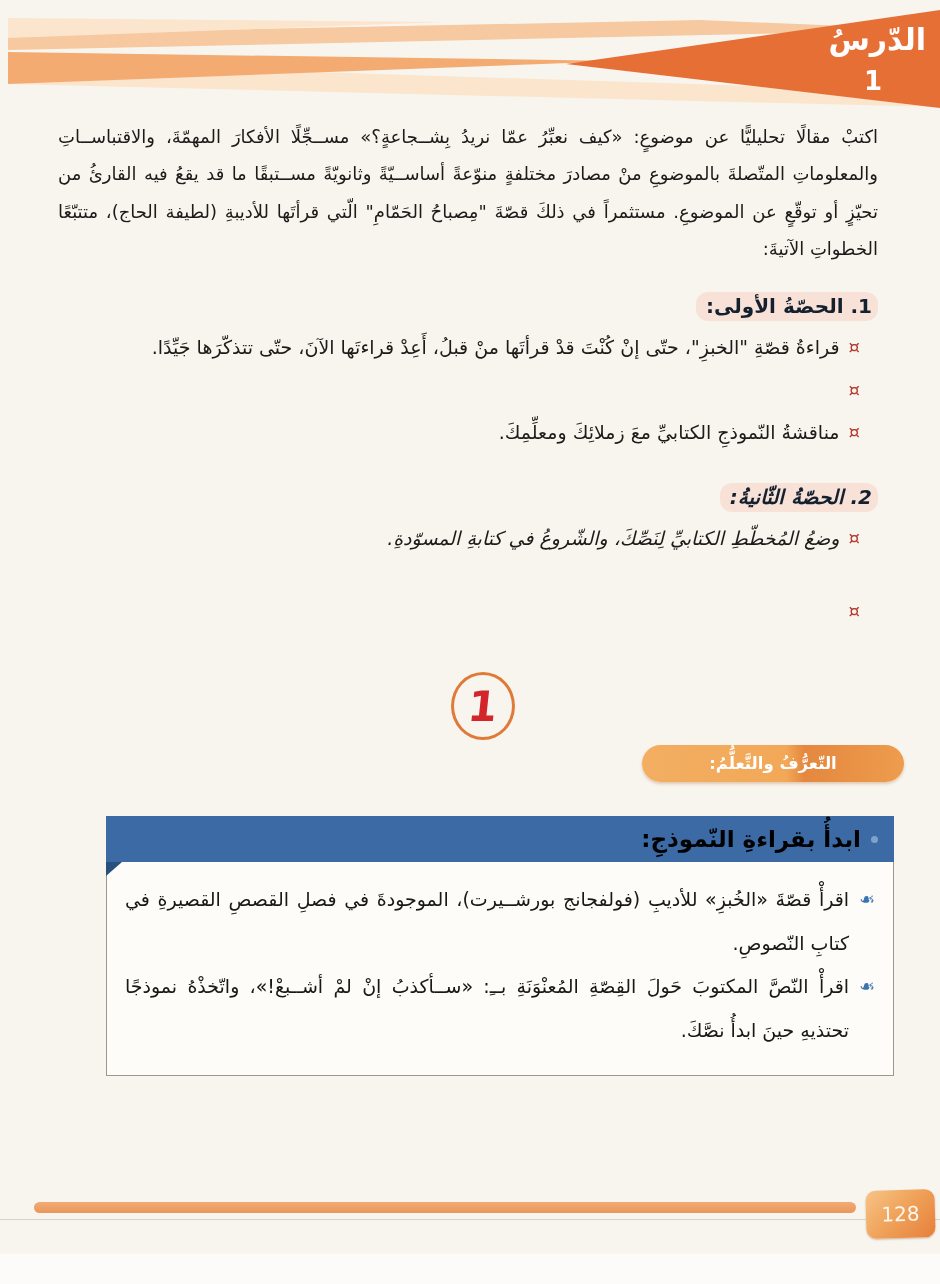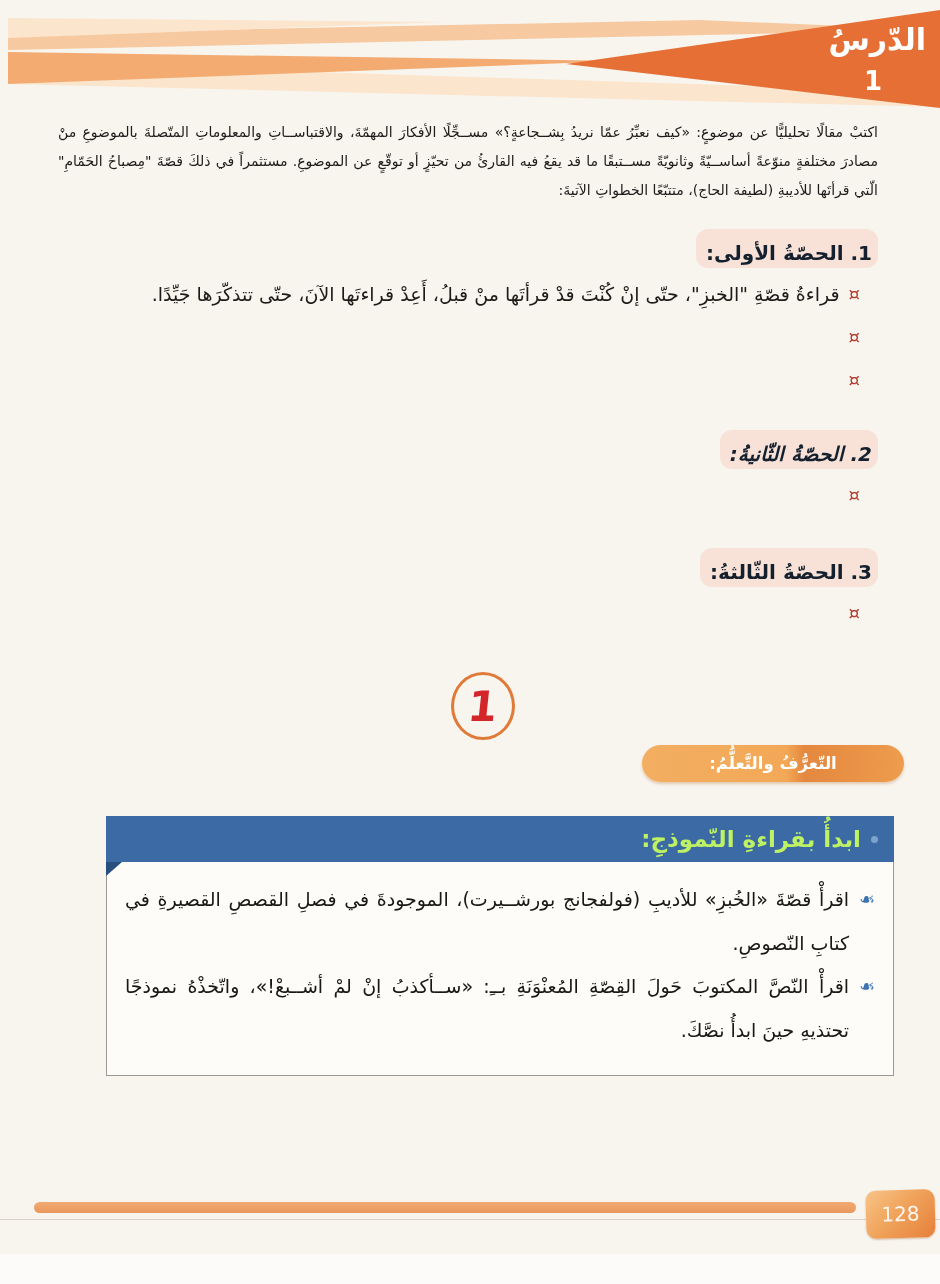--- a/index.html
+++ b/index.html
@@ -16,26 +16,26 @@
   }
   .lesson-number{
     position:absolute;top:62px;right:58px;color:#ffffff;font-weight:bold;font-size:26px;
   }
   
   .content{
     position:absolute;top:118px;right:62px;left:58px;direction:rtl;text-align:right;
     color:#1c1b19;
   }
   .intro{
-    margin:0 0 14px 0;font-size:14px;line-height:2.08;text-align:justify;
+    margin:0 0 14px 0;font-size:18px;line-height:2.08;text-align:justify;
   }
   .section{margin-top:24px;}
   .sec-title{
     display:inline-block;margin:0 0 4px 0;font-size:20px;font-weight:bold;color:#14202d;
-    background:#f8e2d8;padding:12px 6px 3px 10px;border-radius:12px;
+    background:#f8e2d8;padding:2px 6px 3px 10px;border-radius:12px;
   }
   .item{
     display:flex;gap:9px;align-items:flex-start;
     font-size:19px;line-height:2.15;margin:2px 18px 2px 0;text-align:justify;
   }
   .item .bullet{color:#b5392c;font-size:18px;line-height:2.25;flex:0 0 auto;}
   
   .step-circle{
     position:absolute;left:451px;top:672px;width:58px;height:62px;
     border:3.5px solid #e07a38;border-radius:50%;
@@ -56,21 +56,21 @@
   .phase-pill span{color:#ffffff;font-weight:bold;font-size:16.5px;text-align:center;}
   
   .model-box{position:absolute;top:816px;left:106px;right:46px;direction:rtl;}
   .model-head{
     position:relative;height:46px;background:#3b6aa5;
     display:flex;align-items:center;padding:0 16px;
   }
   .model-head .dot{
     width:7px;height:7px;border-radius:50%;background:#7da3cd;margin-left:10px;flex:0 0 auto;
   }
-  .model-head .title{color:#bef264;font-size:23px;font-weight:bold;}
+  .model-head .title{color:#000000;font-size:23px;font-weight:bold;}
   .fold{
     position:absolute;top:46px;left:0;width:16px;height:14px;
     background:#28507f;clip-path:polygon(0 0,100% 0,0 100%);
   }
   .model-body{
     background:#fdfcf8;border:1.5px solid #9b9890;border-top:none;
     padding:16px 18px 22px 18px;min-height:140px;
   }
   .model-item{
     display:flex;gap:10px;align-items:flex-start;
@@ -126,32 +126,33 @@
       <h3 class="sec-title">1. الحصّةُ الأولى:</h3>
       <div class="item">
         <span class="bullet">¤</span>
         <span>قراءةُ قصّةِ "الخبزِ"، حتّى إنْ كُنْتَ قدْ قرأتَها منْ قبلُ، أَعِدْ قراءتَها الآنَ، حتّى تتذكّرَها جَيِّدًا.</span>
       </div>
       <div class="item">
         <span class="bullet">¤</span>
       </div>
       <div class="item">
         <span class="bullet">¤</span>
+        <span>مناقشةُ النّموذجِ الكتابيِّ معَ زملائِكَ ومعلِّمِكَ.</span>
       </div>
     </div>
 
     <div class="section" style="margin-top:30px;font-style:italic;">
       <h3 class="sec-title">2. الحصّةُ الثّانيةُ:</h3>
       <div class="item">
         <span class="bullet">¤</span>
+        <span>وضعُ المُخطّطِ الكتابيِّ لِنَصِّكَ، والشّروعُ في كتابةِ المسوّدةِ.</span>
       </div>
     </div>
 
     <div class="section" style="margin-top:32px;">
-      <h3 class="sec-title">3. الحصّةُ الثّالثةُ:</h3>
       <div class="item">
         <span class="bullet">¤</span>
       </div>
     </div>
   </div>
 
   <div class="step-circle">
     <span>1</span>
   </div>
 

